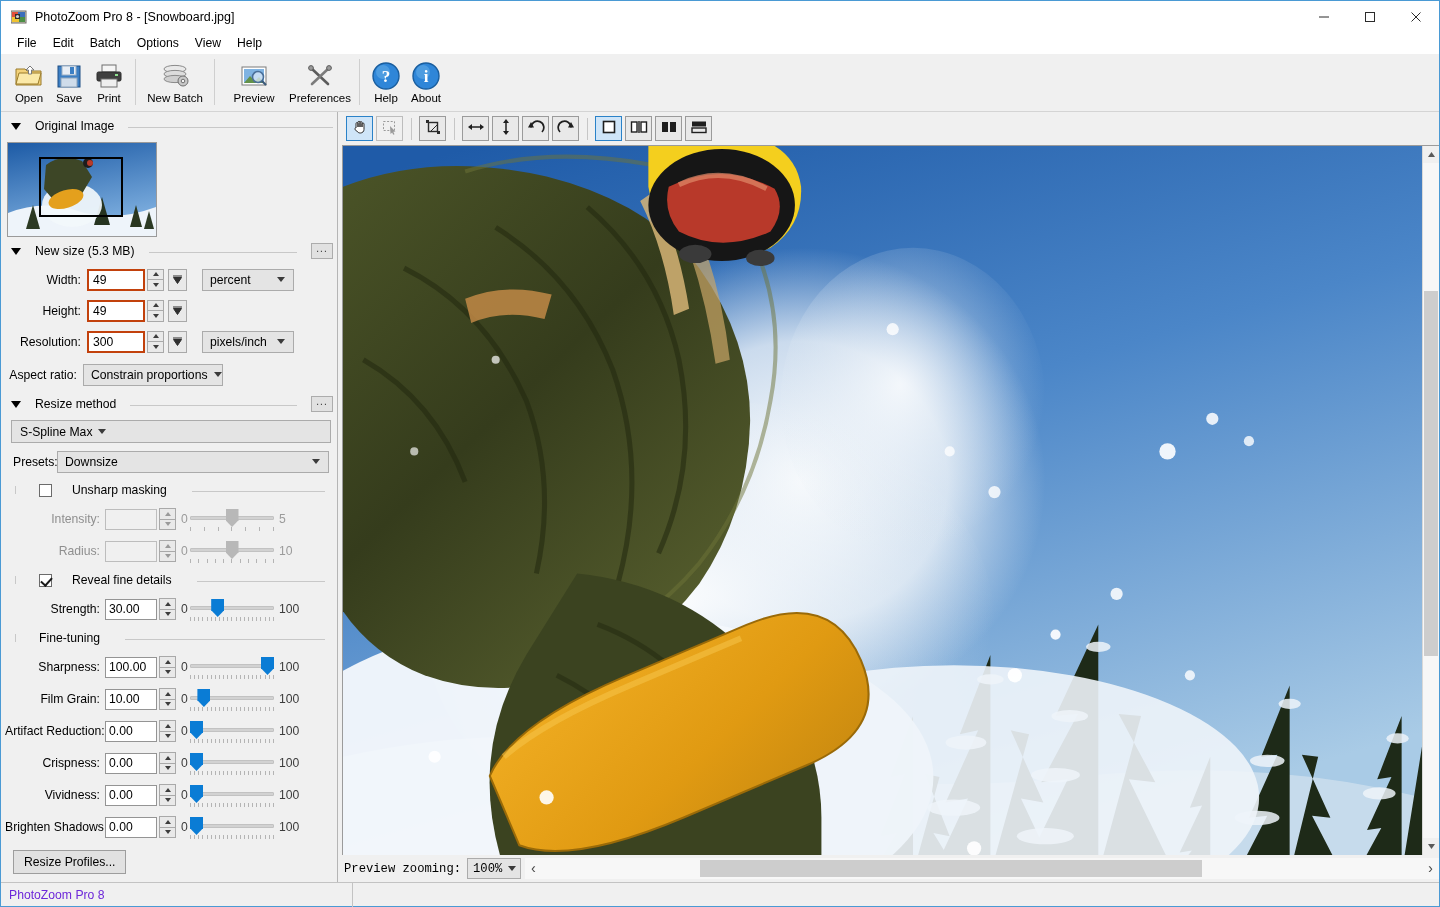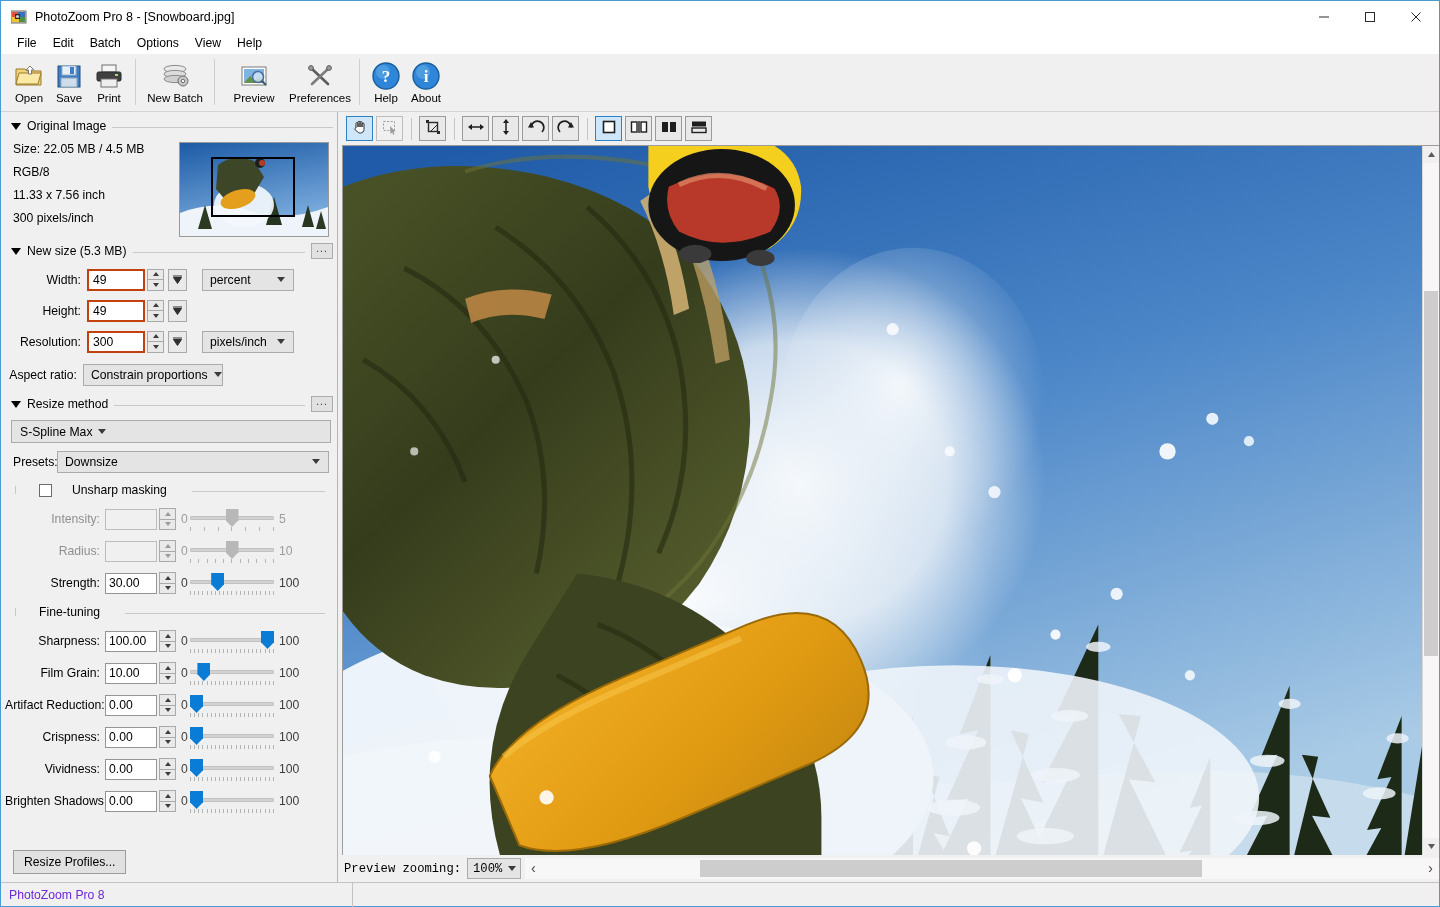--- a/index.html
+++ b/index.html
@@ -80,21 +80,21 @@
     border-right: 1px solid #b5b5b5;
     position: relative;
     font-size: 12.2px; color: #000;
     overflow: hidden;
   }
   #panel-scroll { position: absolute; inset: 0 0 38px 0; padding: 0 4px; overflow: hidden; }
 
   .sec-header {
     display: flex; align-items: center;
     height: 20px; margin-top: 4px; padding-left: 6px;
-    gap: 6px;
+    gap: 14px;
   }
   .tri { width: 0; height: 0; border-left: 5px solid transparent; border-right: 5px solid transparent; border-top: 7px solid #000; }
   .sec-title { font-size: 12.2px; color: #000; white-space: nowrap; }
   .sec-rule { flex: 1; height: 1px; background: #c8c8c8; margin-top: 2px; }
   .dots-btn {
     width: 22px; height: 16px; background: #e1e1e1; border: 1px solid #acacac;
     font-size: 10px; color: #333; display: flex; align-items: center; justify-content: center;
     letter-spacing: 1px; line-height: 8px; padding-bottom: 4px;
   }
 
@@ -403,26 +403,20 @@
     <div id="left-panel">
       <div id="panel-scroll">
 
         <div class="sec-header">
           <div class="tri"></div>
           <div class="sec-title">Original Image</div>
           <div class="sec-rule"></div>
         </div>
 
         <div id="orig-block">
-          <div id="orig-info">
-            <div>Size: 22.05 MB / 4.5 MB</div>
-            <div>RGB/8</div>
-            <div>11.33 x 7.56 inch</div>
-            <div>300 pixels/inch</div>
-          </div>
           <div id="thumb-wrap">
             <svg width="148" height="93" viewBox="0 0 148 93" preserveAspectRatio="none">
               <defs>
                 <linearGradient id="tsky" x1="0" y1="0" x2="0.3" y2="1">
                   <stop offset="0" stop-color="#1d5ba6"></stop>
                     <stop offset="1" stop-color="#7fb0e0"></stop>
                 </linearGradient>
               </defs>
               <rect width="148" height="93" fill="url(#tsky)"></rect>
               <path d="M0 70 Q35 56 70 68 T148 64 L148 93 L0 93 Z" fill="#eef4fa"></path>
@@ -597,20 +591,26 @@
                 <i></i>
                 <i></i>
                 <i></i>
                 <i></i>
                 <i></i>
               </div>
           </div>
           <div class="smax dim">10</div>
         </div>
 
+        <div class="grp-head">
+          <i class="grp-tick"></i>
+          <div class="cbx checked"></div>
+          <div class="grp-lbl">Reveal fine details</div>
+          <div class="grp-rule"></div>
+        </div>
 
         <div class="srow">
           <div class="slab">Strength:</div>
           <div class="sbox">30.00</div>
           <div class="spin">
             <div>
                 <i class="arw-u"></i>
               </div>
             <div>
                 <i class="arw-d"></i>

